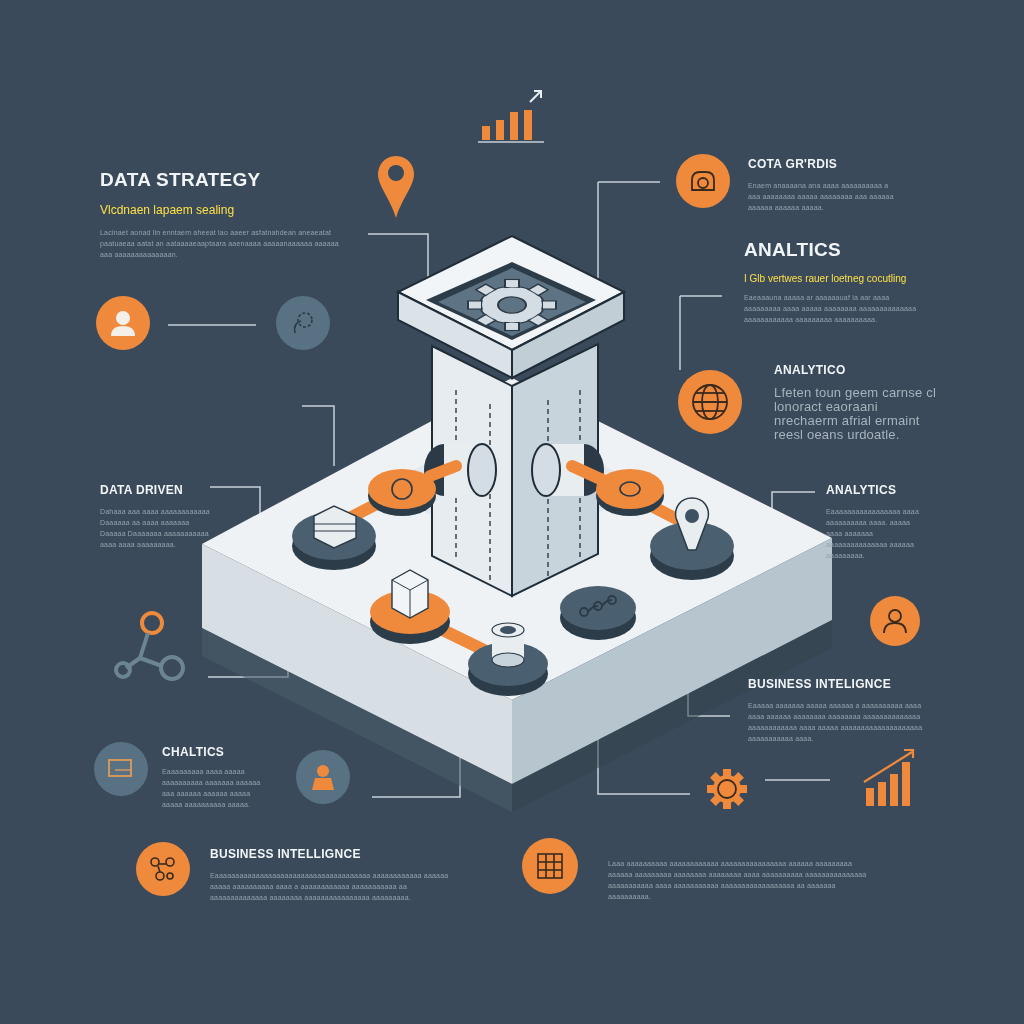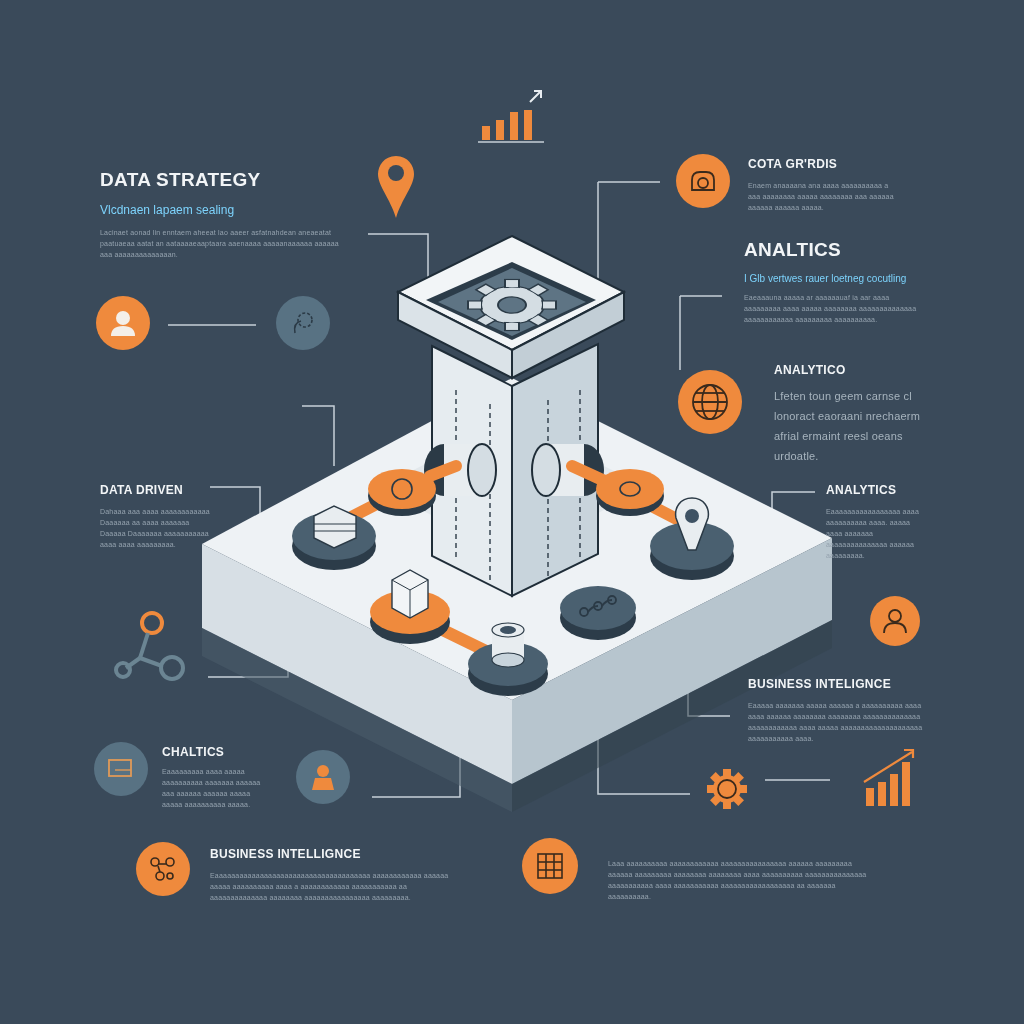--- a/index.html
+++ b/index.html
@@ -11,21 +11,21 @@
   }
   .stage { position: absolute; inset: 0; width: 1024px; height: 1024px; }
   svg.scene { position: absolute; left: 0; top: 0; }
   .block { position: absolute; color: #e8edf1; }
   .title {
     font-weight: 700; letter-spacing: 0.3px; color: #f2f5f7;
     white-space: nowrap; line-height: 1;
   }
   .title.lg { font-size: 19px; }
   .title.md { font-size: 12px; }
-  .subtitle { font-size: 12px; color: #7dd3fc; margin-top: 14px; white-space: nowrap; }
+  .subtitle { font-size: 12px; color: #fde047; margin-top: 14px; white-space: nowrap; }
   .body {
     font-size: 7px; line-height: 11px; color: #95a3af; margin-top: 10px;
     letter-spacing: 0.2px;
   }
   .icon {
     position: absolute; border-radius: 50%;
     display: flex; align-items: center; justify-content: center;
   }
   .icon.orange { background: #ef8a3d; }
   .icon.slate { background: #587283; }
@@ -297,21 +297,21 @@
   </div>
 
   <div class="block" style="left:744px;top:240px;width:180px">
     <div class="title lg">ANALTICS</div>
     <div class="subtitle" style="font-size:10px;">I Glb vertwes rauer loetneg cocutling</div>
     <div class="body" style="margin-top:8px">Eaeaaauna aaaaa ar aaaaaauaf ia aar aaaa aaaaaaaaa aaaa aaaaa aaaaaaaa aaaaaaaaaaaaaa aaaaaaaaaaaa aaaaaaaaa aaaaaaaaaa.</div>
   </div>
 
   <div class="block" style="left:774px;top:364px;width:170px">
     <div class="title md">ANALYTICO</div>
-    <div class="body" style="font-size:11px;line-height:20px;color:#a7b4be">Lfeten toun geem carnse cl lonoract eaoraani nrechaerm afrial ermaint reesl oeans urdoatle.</div>
+    <div class="body" style="font-size:13px;line-height:14px;color:#a7b4be">Lfeten toun geem carnse cl lonoract eaoraani nrechaerm afrial ermaint reesl oeans urdoatle.</div>
   </div>
 
   <div class="block" style="left:826px;top:484px;width:100px">
     <div class="title md">ANALYTICS</div>
     <div class="body">Eaaaaaaaaaaaaaaaaa aaaa aaaaaaaaaa aaaa. aaaaa aaaa aaaaaaa aaaaaaaaaaaaaaa aaaaaa aaaaaaaaa.</div>
   </div>
 
 
   <div class="block" style="left:100px;top:484px;width:110px">
     <div class="title md">DATA DRIVEN</div>

